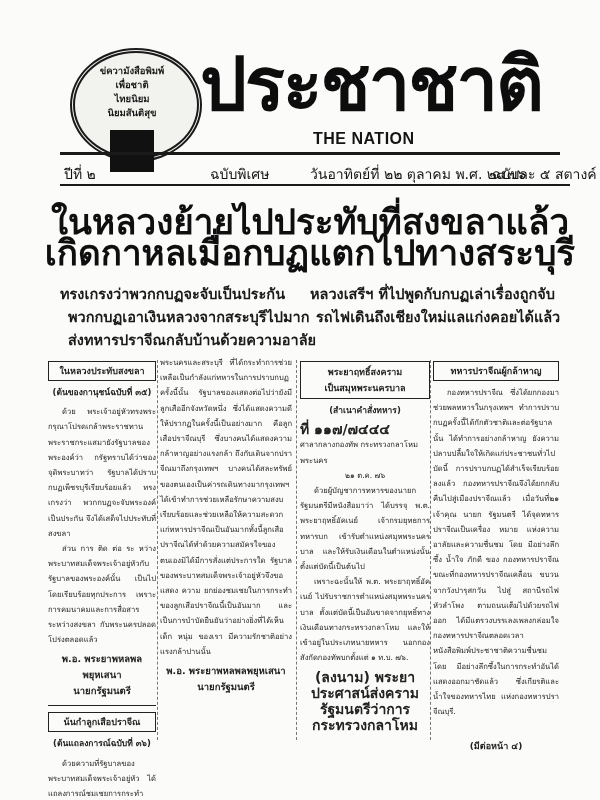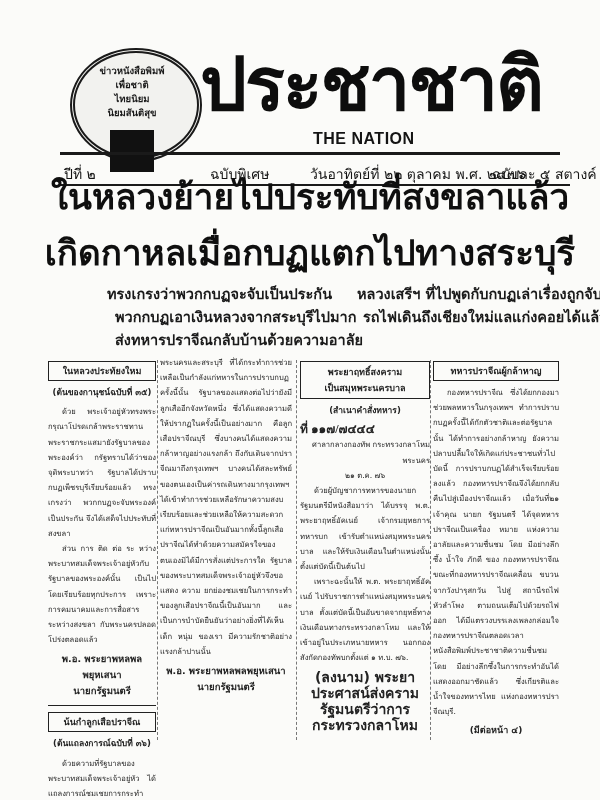--- a/index.html
+++ b/index.html
@@ -21,53 +21,53 @@
   .logo-sub { position:absolute; left:313px; top:130px; font-family:"Liberation Sans", sans-serif;
           font-weight:bold; font-size:16px; letter-spacing:0.5px; }
   .rule-top { position:absolute; left:60px; top:152px; width:500px; height:3px; background:#1a1a1a; }
   .infobar { position:absolute; left:60px; top:163px; width:510px; height:16px; font-size:14px; }
   .infobar span { position:absolute; top:0; white-space:nowrap; }
   .rule-info { position:absolute; left:60px; top:184px; width:510px; height:2px; background:#1a1a1a; }
   
   .headline { position:absolute; left:40px; width:540px; text-align:center;
           font-family:"DejaVu Sans", sans-serif; font-weight:bold; font-size:35px; line-height:42px;
           color:#0f0f0f; white-space:nowrap; }
-  .h1 { top:176px; } .h2 { top:232px; }
-  .deck { position:absolute; font-size:14.5px; line-height:23px; font-weight:bold; color:#1a1a1a; white-space:nowrap;margin-left:47px; }
+  .h1 { top:201px; } .h2 { top:232px; }
+  .deck { position:absolute; font-size:14.5px; line-height:23px; font-weight:bold; color:#1a1a1a; white-space:nowrap; }
   .deck-left { left:60px; top:283px; width:240px; }
   .deck-right { left:310px; top:283px; width:270px; }
   .deck div { display:block; }
   .deck-left div:nth-child(2), .deck-left div:nth-child(3) { padding-left:8px; }
   .deck-right div:nth-child(2), .deck-right div:nth-child(3) { padding-left:6px; }
   
   .col { position:absolute; top:355px; font-size:7.6px; line-height:15.2px; color:#222; }
   .c1 { left:48px; width:108px; }
   .c2 { left:160px; width:132px; }
   .c3 { left:300px; width:130px; }
   .c4 { left:433px; width:126px; }
   .vrule { position:absolute; top:360px; width:0; border-left:1px dashed #777; }
   .boxhead { border:1.5px solid #222; padding:2px 4px; text-align:center; font-size:9px;
           line-height:14px; margin:6px 0 4px 0; font-weight:bold; }
   .boxhead.tall { line-height:16px; }
   .credit { text-align:center; font-weight:bold; font-size:8.5px; margin:2px 0 4px 0; }
   .para { text-indent:14px; text-align:justify; }
   .sig { text-align:center; font-weight:bold; font-size:9.5px; line-height:16px; margin-top:4px; }
   .rule-sep { border-top:1.5px solid #222; margin:6px 0 2px 0; }
-  .cont { text-align:center; font-size:9px; margin-top:4px; font-weight:bold; }
-  .ref { font-weight:bold; font-size:12px;font-family:Liberation Serif, serif; }
+  .cont { text-align:center; font-size:9px; margin-top:20px; font-weight:bold; }
+  .ref { font-weight:bold; font-size:14px; }
 </style>
 </head>
 <body>
 
 <div class="page">
 
   <div class="emblem">
     <div class="ring"></div>
     <div class="motto">
-      <div>ข่าวหนังสือพิมพ์</div>
+      <div>ข่ความังสือพิมพ์</div>
       <div>เพื่อชาติ</div>
       <div>ไทยนิยม</div>
       <div>นิยมสันติสุข</div>
     </div>
     <div class="figure"></div>
   </div>
 
   <div class="logo">ประชาชาติ</div>
   <div class="logo-sub">THE NATION</div>
   <div class="rule-top"></div>
@@ -91,21 +91,21 @@
   <div class="deck deck-right">
     <div>หลวงเสรีฯ ที่ไปพูดกับกบฏเล่าเรื่องถูกจับ</div>
     <div>รถไฟเดินถึงเชียงใหม่แลแก่งคอยได้แล้ว</div>
   </div>
 
   <div class="vrule" style="left:157px;height:380px"></div>
   <div class="vrule" style="left:296px;height:380px"></div>
   <div class="vrule" style="left:430px;height:380px"></div>
 
   <div class="col c1">
-    <div class="boxhead">ในหลวงประทัยงใหม</div>
+    <div class="boxhead">ในหลวงประทับสงขลา</div>
     <div class="credit">(ต้นของกานุชน์ฉบับที่ ๓๕)</div>
     <div class="para">ด้วย พระเจ้าอยู่หัวทรงพระกรุณาโปรดเกล้าพระราชทานพระราชกระแสมายังรัฐบาลของพระองค์ว่า กรัฐทราบได้ว่าของจุดิพระบาทว่า รัฐบาลได้ปราบกบฏเพ็ชรบุรีเรียบร้อยแล้ว ทรงเกรงว่า พวกกบฏจะจับพระองค์เป็นประกัน จึงได้เสด็จไปประทับที่สงขลา</div>
     <div class="para">ส่วน การ ติด ต่อ ระ หว่าง พระบาทสมเด็จพระเจ้าอยู่หัวกับรัฐบาลของพระองค์นั้น เป็นไปโดยเรียบร้อยทุกประการ เพราะการคมนาคมและการสื่อสารระหว่างสงขลา กับพระนครปลอดโปร่งตลอดแล้ว</div>
     <div class="sig">
       <div>พ.อ. พระยาพหลพลพยุหเสนา</div>
       <div>นายกรัฐมนตรี</div>
     </div>
     <div class="rule-sep"></div>
     <div class="boxhead">น้นกำลูกเสือปราจีณ</div>
     <div class="credit">(ต้นแถลงการณ์ฉบับที่ ๓๖)</div>
@@ -120,21 +120,21 @@
     </div>
   </div>
 
   <div class="col c3">
     <div class="boxhead tall">
       <div>พระยาฤทธิ์สงคราม</div>
       <div>เป็นสมุหพระนครบาล</div>
     </div>
     <div class="credit">(สำเนาคำสั่งทหาร)</div>
     <div class="ref">ที่ ๑๑๗/๗๔๔๔</div>
-    <div style="text-align:right">ศาลากลางกองทัพ กระทรวงกลาโหม พระนคร</div>
+    <div style="text-align:left">ศาลากลางกองทัพ กระทรวงกลาโหม พระนคร</div>
     <div style="text-align:center">๒๑ ต.ค. ๗๖</div>
     <div class="para">ด้วยผู้บัญชาการทหารของนายกรัฐมนตรีมีหนังสือมาว่า ได้บรรจุ พ.ต. พระยาฤทธิ์อัคเนย์ เจ้ากรมยุทธการทหารบก เข้ารับตำแหน่งสมุหพระนครบาล และให้รับเงินเดือนในตำแหน่งนั้น ตั้งแต่บัดนี้เป็นต้นไป</div>
     <div class="para">เพราะฉะนั้นให้ พ.ต. พระยาฤทธิ์อัคเนย์ ไปรับราชการตำแหน่งสมุหพระนครบาล ตั้งแต่บัดนี้เป็นอันขาดจากยุทธิ์ทางเงินเดือนทางกระทรวงกลาโหม และให้เข้าอยู่ในประเภทนายทหาร นอกกองสังกัดกองทัพบกตั้งแต่ ๑ ท.บ. ๗๖.</div>
     <div class="sig" style="font-size:14px">
       <div>(ลงนาม) พระยาประศาสน์ส่งคราม</div>
       <div>รัฐมนตรีว่าการกระทรวงกลาโหม</div>
     </div>
   </div>
 
   <div class="col c4">

